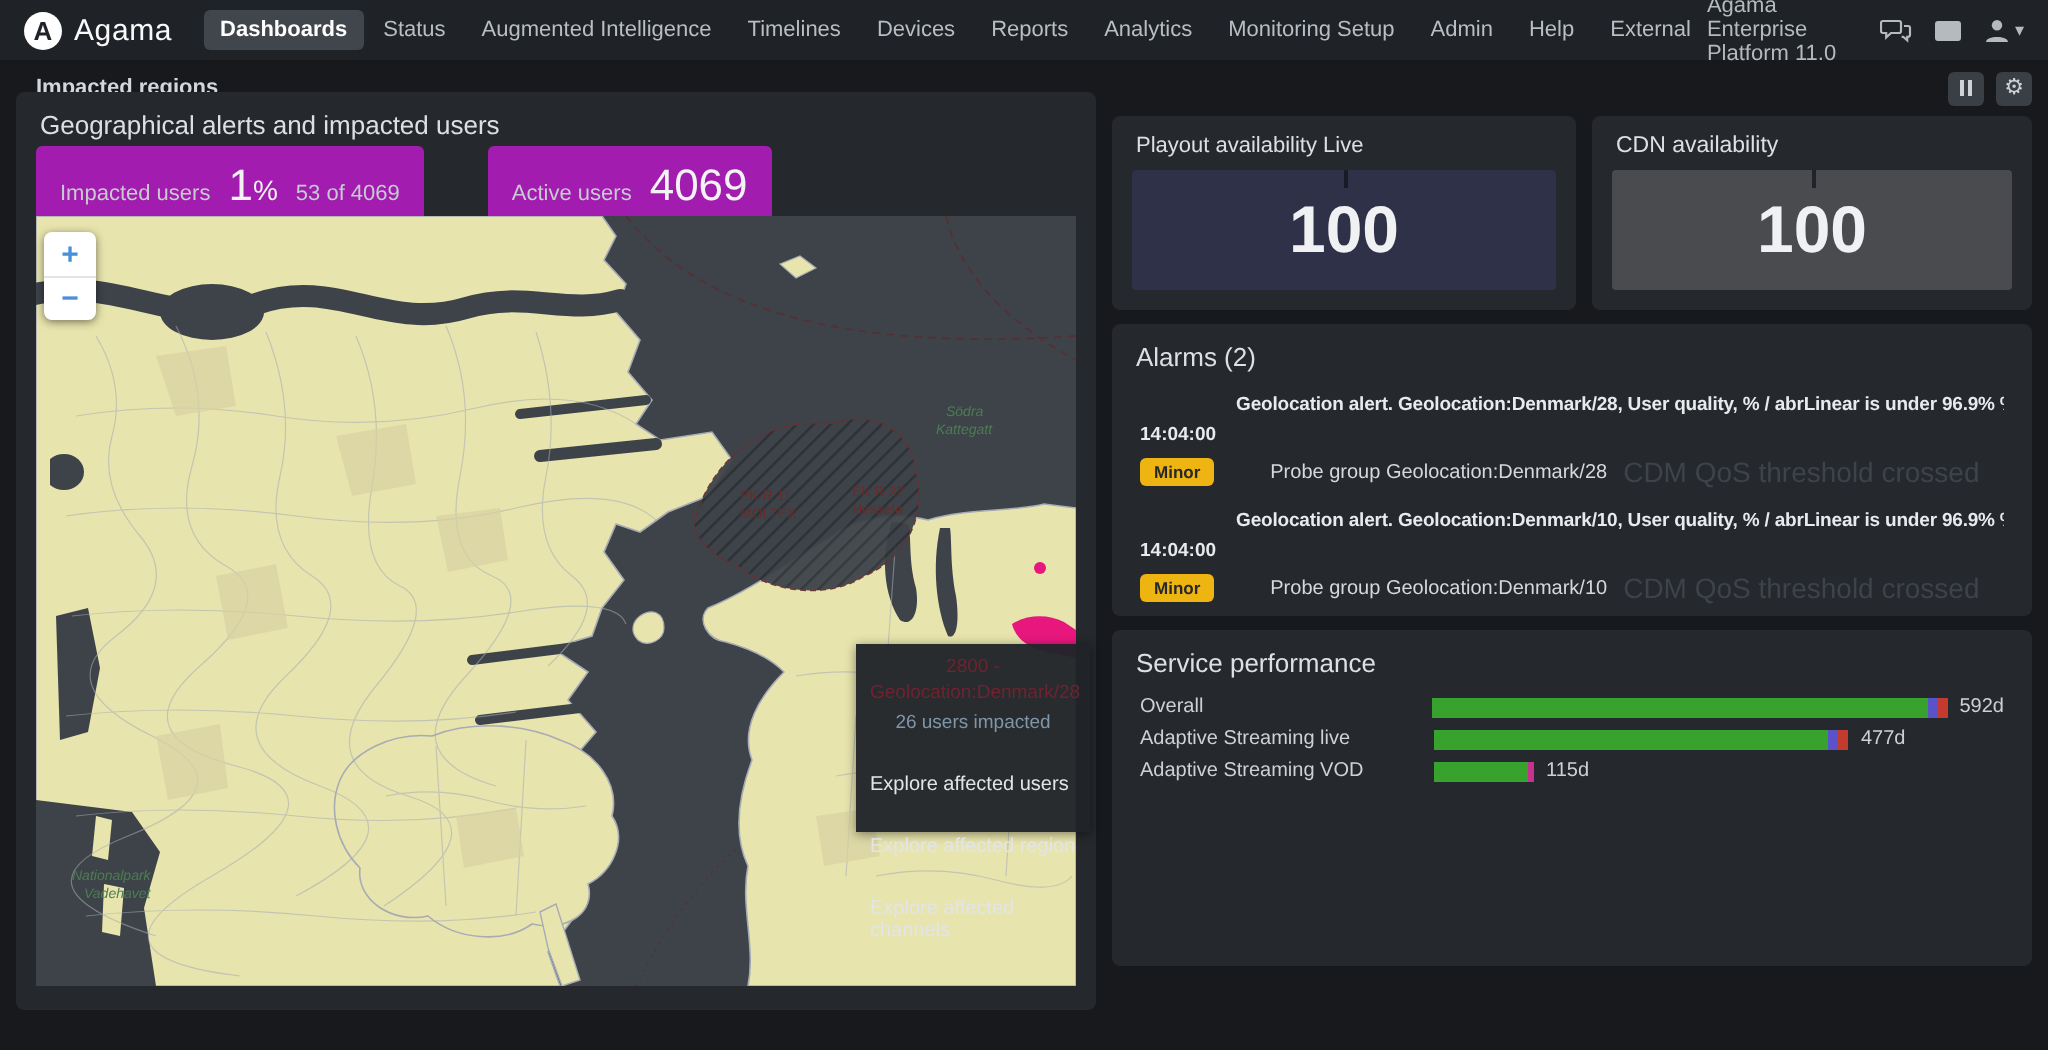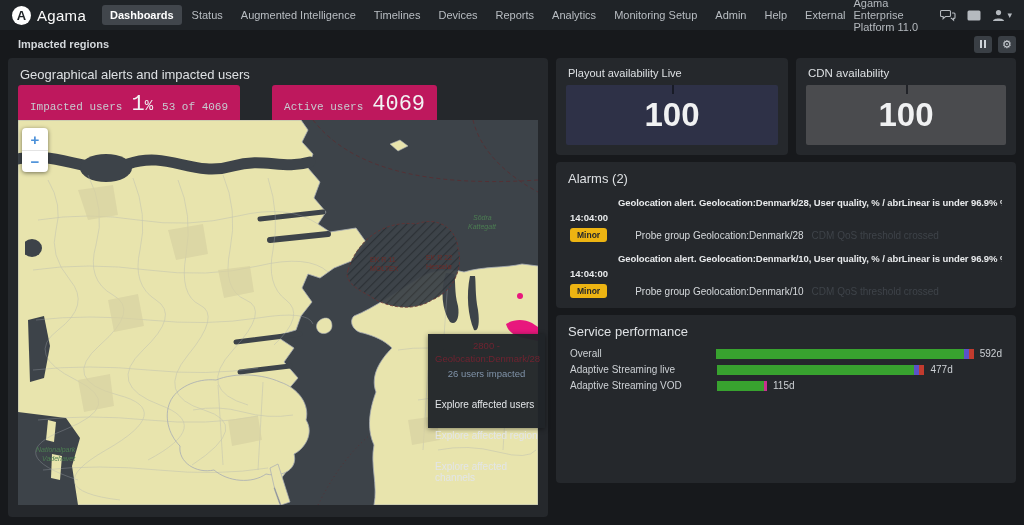--- a/index.html
+++ b/index.html
@@ -29,23 +29,23 @@
               align-items:center; justify-content:center; color:#ced3d8; cursor:pointer; }
   .pause-bars { display:flex; gap:2px; }
   .pause-bars i { width:2px; height:8px; background:#ced3d8; }
   .gear-glyph { font-size:11px; line-height:1; }
 
   
   .panel { position:absolute; background:#25282c; border-radius:4px; }
   .panel-title { color:#dde0e3; font-size:13px; padding:9px 12px 0; }
 
   
-  #geo-panel { left:8px; top:58px; width:540px; height:459px; }
+  #geo-panel { left:8px; top:46px; width:540px; height:459px; }
   .stats { position:absolute; top:27px; left:10px; display:flex; gap:32px; }
-  .stat-box { background:#be185d; border-radius:3px; display:flex; align-items:baseline; gap:9px; padding:7px 12px;font-family:Liberation Mono, monospace; }
+  .stat-box { background:#a21caf; border-radius:3px; display:flex; align-items:baseline; gap:9px; padding:7px 12px; }
   .stat-label { color:#c7cbd0; font-size:11px; }
   .stat-big { color:#f2f3f4; font-size:22px; }
   .stat-unit { font-size:14px; }
   .stat-sub { color:#c7cbd0; font-size:11px; }
 
   .map-wrap { position:absolute; left:10px; top:62px; width:520px; height:385px; background:#3d4349; overflow:hidden; }
   .map-wrap svg { display:block; }
   .zoomctl { position:absolute; left:4px; top:8px; width:26px; background:#ffffff; border-radius:4px;
              box-shadow:0 1px 4px rgba(0,0,0,.5); overflow:hidden; }
   .zoombtn { height:22px; display:flex; align-items:center; justify-content:center;
@@ -71,21 +71,21 @@
   
   #alarms-panel { left:556px; top:162px; width:460px; height:146px; }
   .alarm { margin:11px 14px 0; }
   .alarm-line1 { display:flex; gap:10px; white-space:nowrap; overflow:hidden; }
   .alarm-time { color:#e8eaec; font-size:9.5px; font-weight:bold;margin-top:15px; }
   .alarm-msg { color:#e8eaec; font-size:9.5px; font-weight:bold; letter-spacing:-0.1px; }
   .alarm-line2 { display:flex; align-items:center; gap:8px; margin-top:5px; white-space:nowrap; }
   .badge-minor { background:#edb412; color:#26282b; font-size:8.5px; font-weight:bold;
                  padding:2px 7px; border-radius:3px; }
   .alarm-probe { color:#d5d9dc; font-size:10px;margin-left:20px; }
-  .alarm-note { color:#3e4349; font-size:10px; }
+  .alarm-note { color:#3e4349; font-size:14px; }
 
   
   #service-panel { left:556px; top:315px; width:460px; height:168px; }
   .svc-rows { margin-top:8px; }
   .svc-row { display:flex; align-items:center; margin:3px 14px 0; height:13px; }
   .svc-label { width:147px; color:#cdd1d5; font-size:10px; }
   .bar-track { display:flex; height:10px; }
   .bar-seg { height:10px; }
   .svc-value { color:#cdd1d5; font-size:10px; margin-left:6px; }
 </style>

